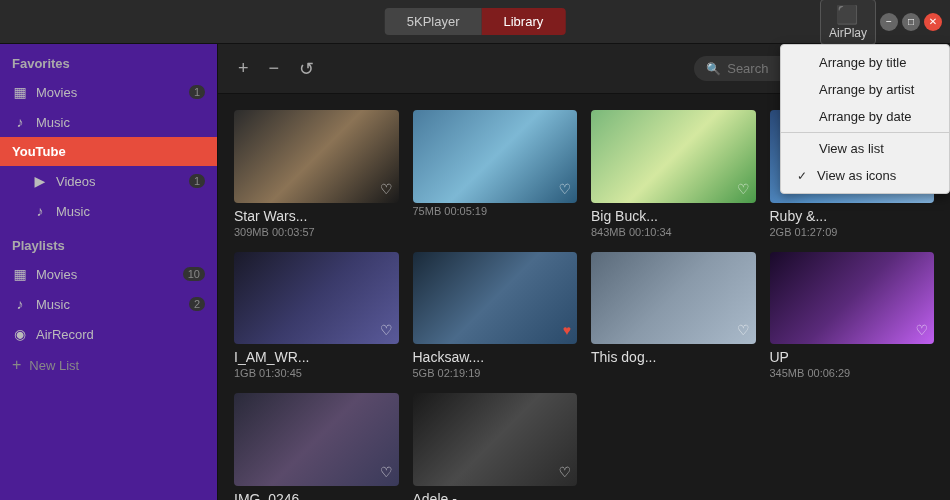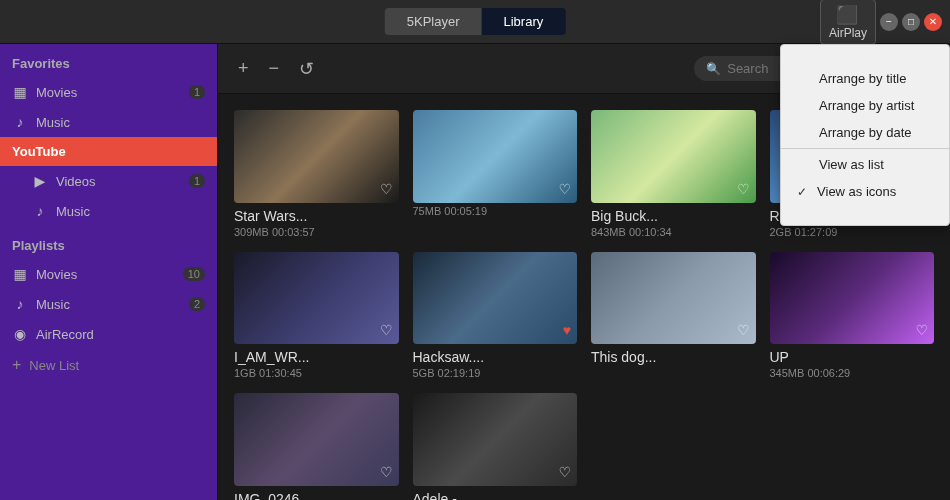--- a/index.html
+++ b/index.html
@@ -37,21 +37,21 @@
       cursor: pointer;
       font-size: 13px;
       font-weight: 500;
     }
     .tab-5kplayer {
       background: #444;
       color: #ccc;
       border-radius: 4px 0 0 4px;
     }
     .tab-library {
-      background: #0f172a;
+      background: #7f1d1d;
       color: #fff;
       border-radius: 0 4px 4px 0;
     }
     .titlebar-right {
       display: flex;
       align-items: center;
       gap: 4px;
       margin-right: 8px;
     }
     .airplay-btn {
@@ -246,21 +246,21 @@
     .dropdown-menu {
       position: absolute;
       top: 44px;
       right: 0;
       width: 170px;
       background: #f0f0f0;
       border: 1px solid #ccc;
       border-radius: 4px;
       box-shadow: 0 4px 12px rgba(0,0,0,0.4);
       z-index: 100;
-      padding: 20px 0;
+      padding: 4px 0;
     }
     .dropdown-item {
       padding: 6px 16px;
       font-size: 13px;
       color: #222;
       cursor: pointer;
       display: flex;
       align-items: center;
       gap: 6px;
     }

